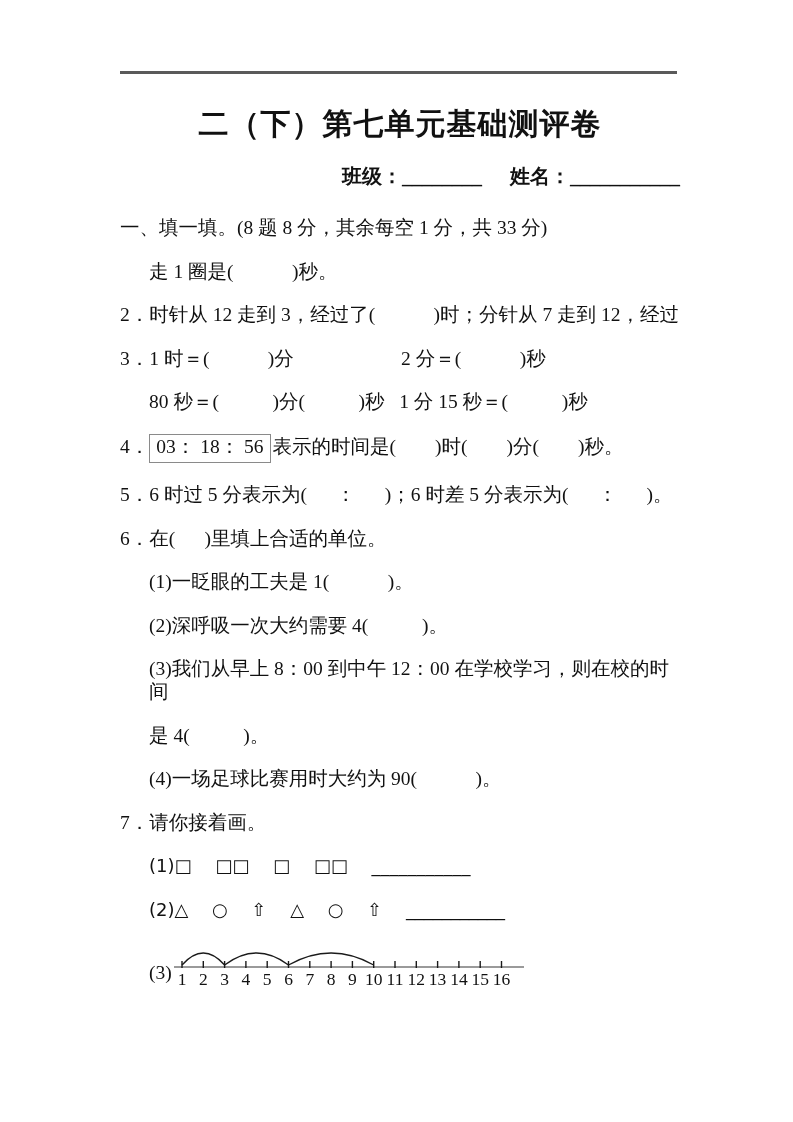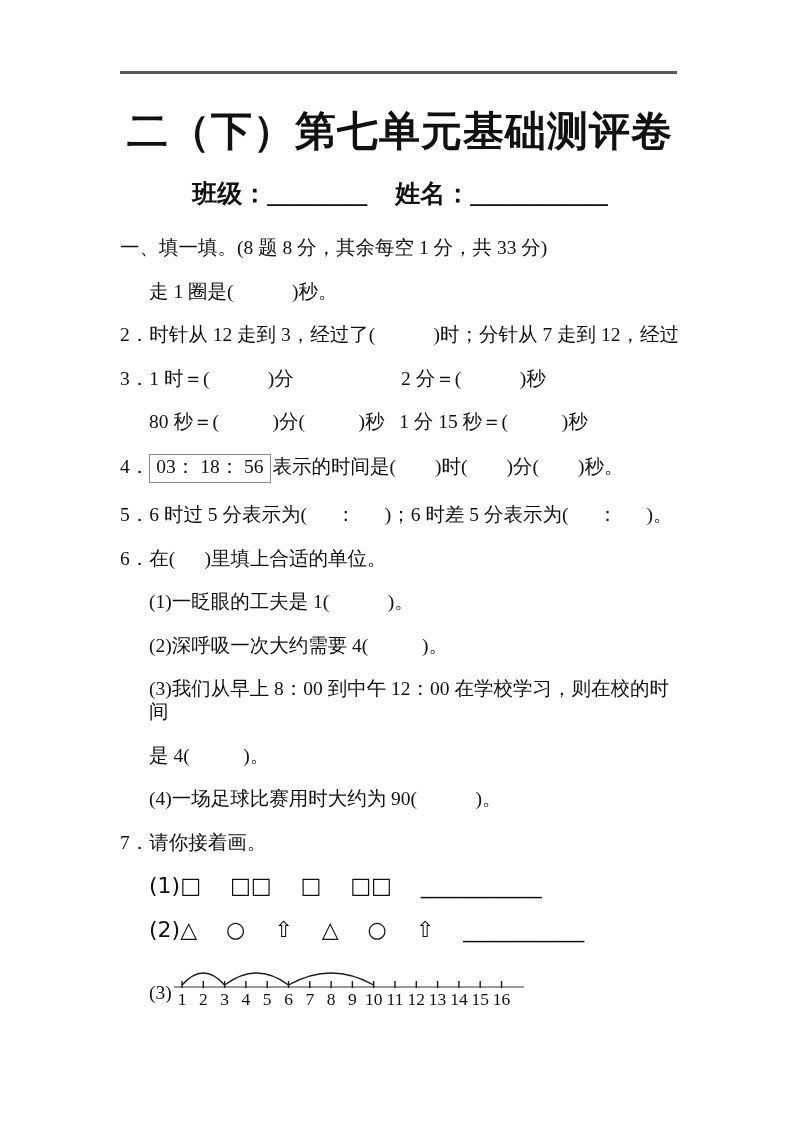--- a/index.html
+++ b/index.html
@@ -19,48 +19,48 @@
     background: #5a5a5a;
   }
   .content {
     position: absolute;
     left: 120px; top: 96px;
     width: 560px;
   }
   .title {
     margin: 8px 0 0 0;
     text-align: center;
-    font-size: 41px;
+    font-size: 30px;
     font-weight: bold;
     letter-spacing: 1px;
     white-space: pre;
   }
   .id-line {
     margin-top: 18px;
-    text-align: center;
-    font-size: 25px;
+    text-align: right;
+    font-size: 20px;
     font-weight: bold;
     white-space: pre;
   }
   .id-line .gap { display: inline-block; width: 28px; }
   .body-lines { margin-top: 26px; font-size: 19.5px; }
   .line {
     white-space: pre-wrap;
     line-height: 23px;
     margin: 0 0 20.5px 0;
   }
   .indent1 { padding-left: 29px; }
   .timebox {
     display: inline-block;
     border: 1px solid #8a8a8a;
     padding: 0px 6px 4px 6px;
     margin-right: 2px;
     white-space: pre;
   }
-  .shape-line { font-family: "DejaVu Sans", "Liberation Sans", sans-serif; font-size: 22px; }
+  .shape-line { font-family: "DejaVu Sans", "Liberation Sans", sans-serif; font-size: 18px; }
   .numline-row { margin-bottom: 0; }
   .numline-svg { vertical-align: -10px; }
 </style>
 </head>
 <body>
 
 <div class="page">
   <div class="top-rule"></div>
 
   <div class="content">

